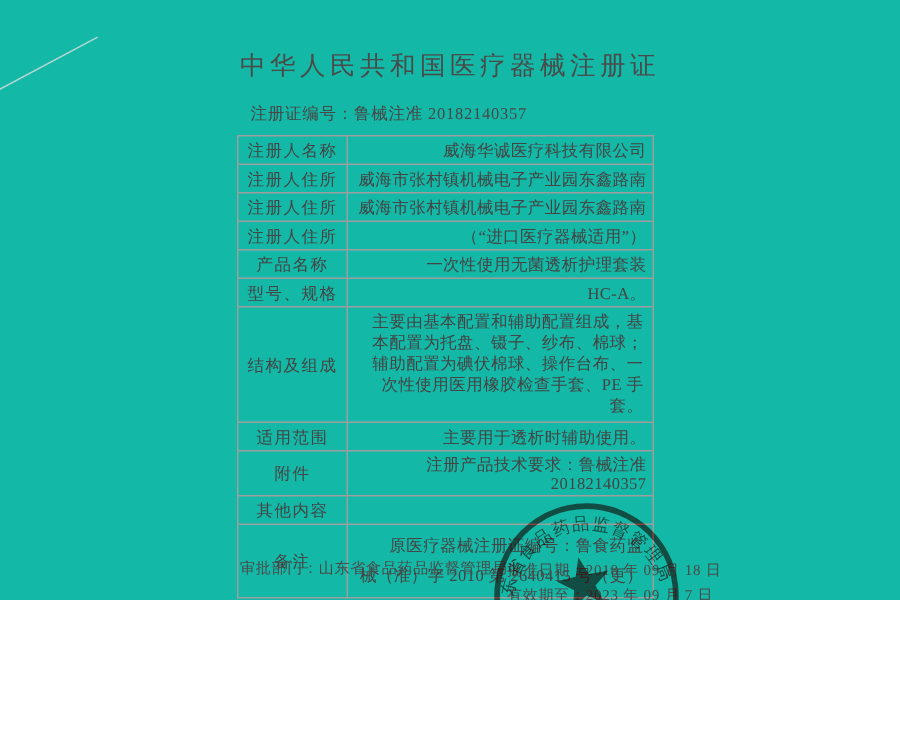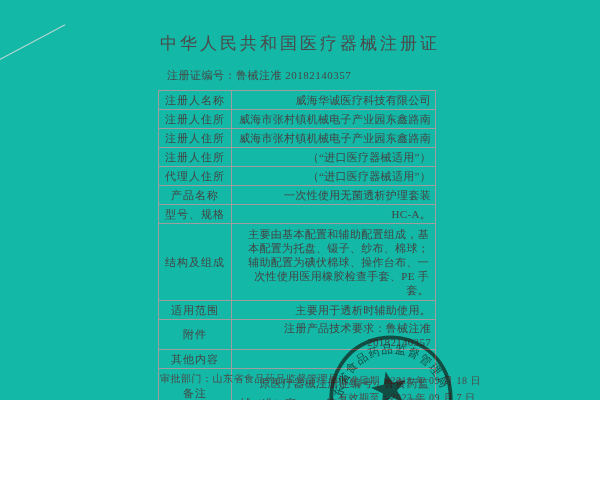--- a/index.html
+++ b/index.html
@@ -80,24 +80,20 @@
       </tr>
       <tr class="normal">
         <td class="lbl">注册人住所</td>
         <td class="val">威海市张村镇机械电子产业园东鑫路南</td>
       </tr>
       <tr class="normal">
         <td class="lbl">注册人住所</td>
         <td class="val">（“进口医疗器械适用”）</td>
       </tr>
       <tr class="normal">
-        <td class="lbl">代理人住所</td>
-        <td class="val">（“进口医疗器械适用”）</td>
-      </tr>
-      <tr class="normal">
         <td class="lbl">产品名称</td>
         <td class="val">一次性使用无菌透析护理套装</td>
       </tr>
       <tr class="normal">
         <td class="lbl">型号、规格</td>
         <td class="val">HC-A。</td>
       </tr>
       <tr class="multi">
         <td class="lbl">结构及组成</td>
         <td class="val">主要由基本配置和辅助配置组成，基本配置为托盘、镊子、纱布、棉球；辅助配置为碘伏棉球、操作台布、一次性使用医用橡胶检查手套、PE 手套。</td>

